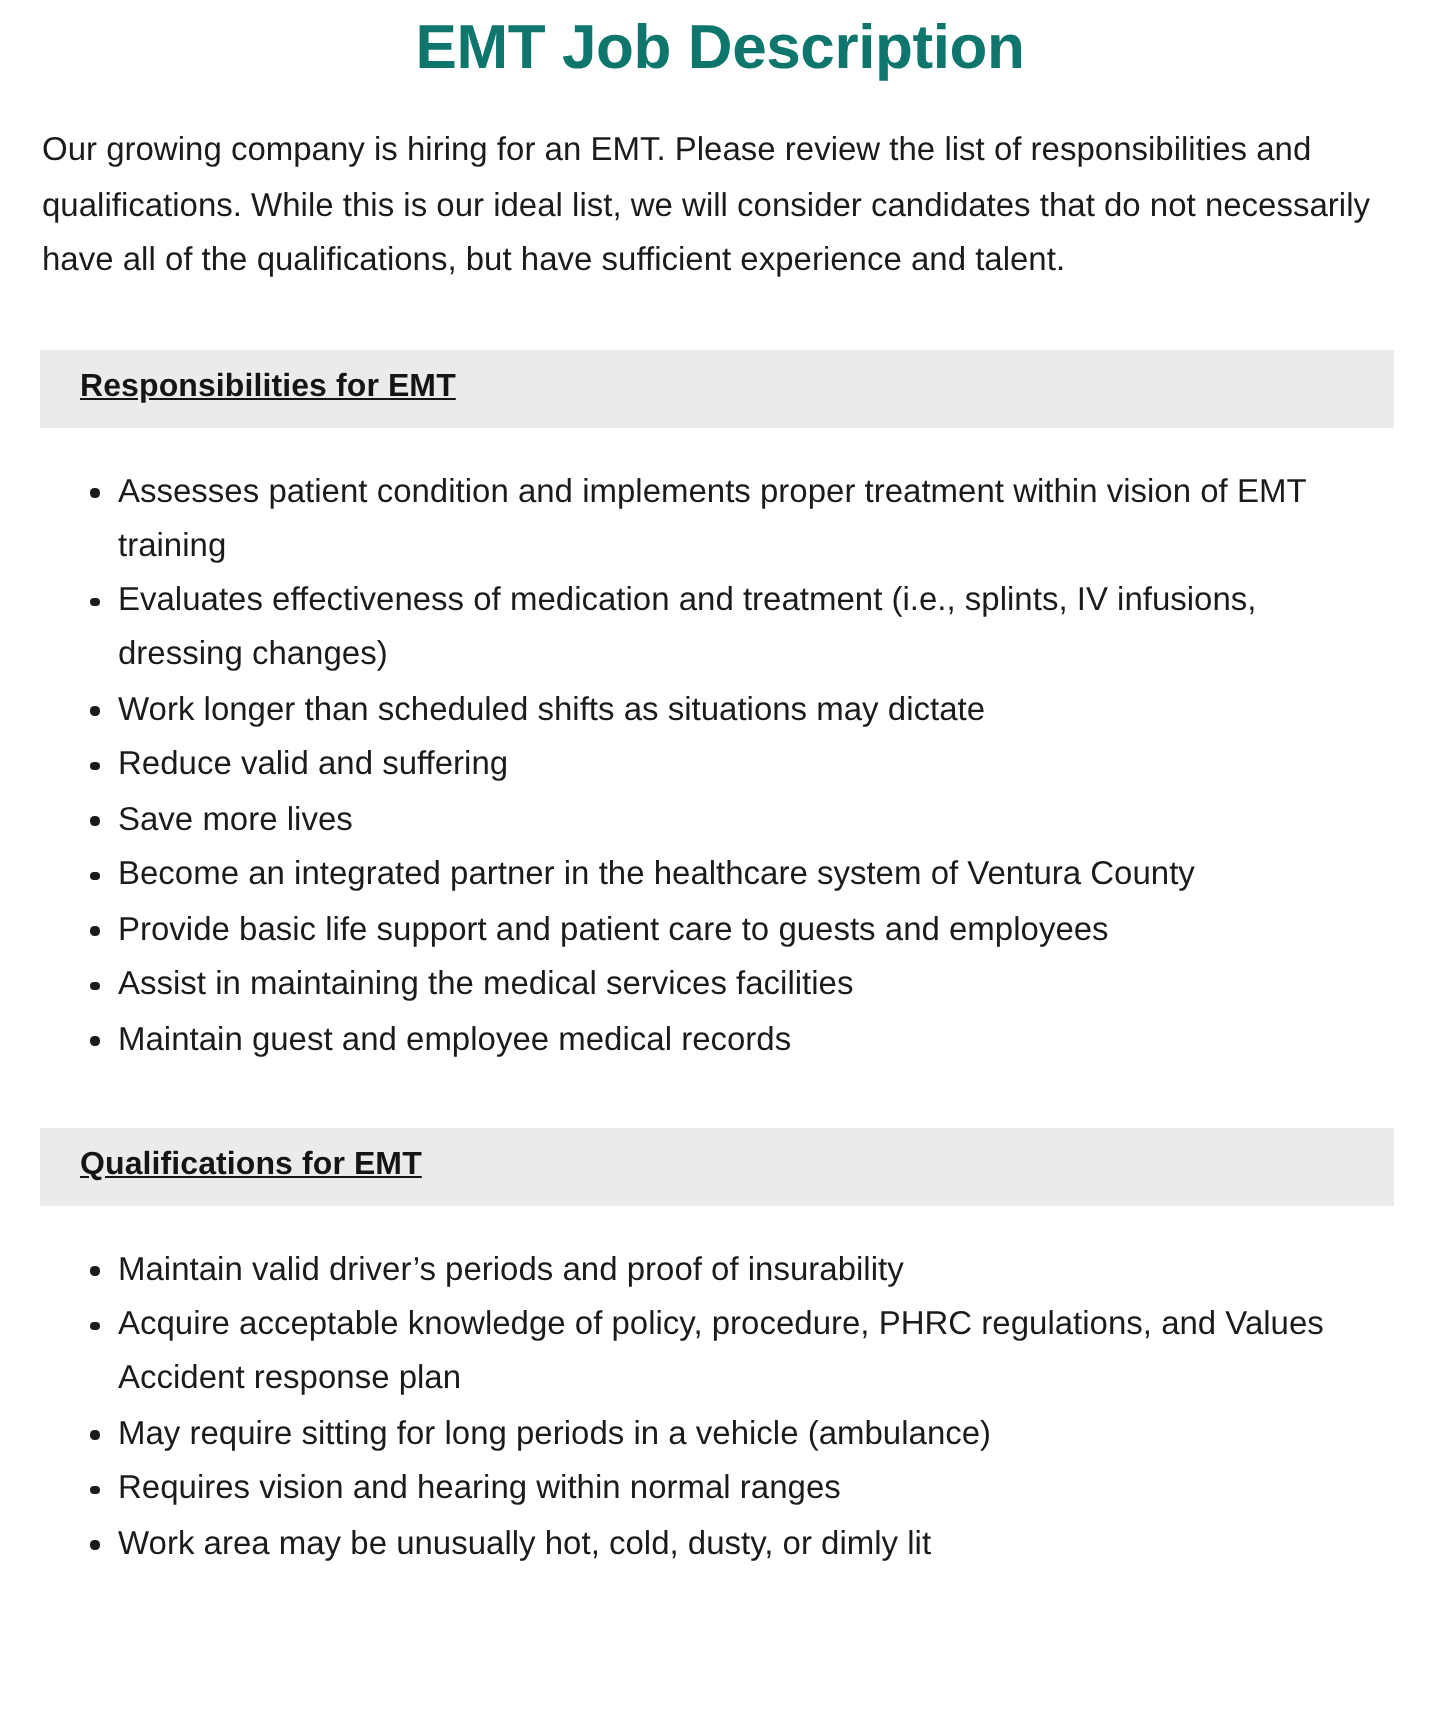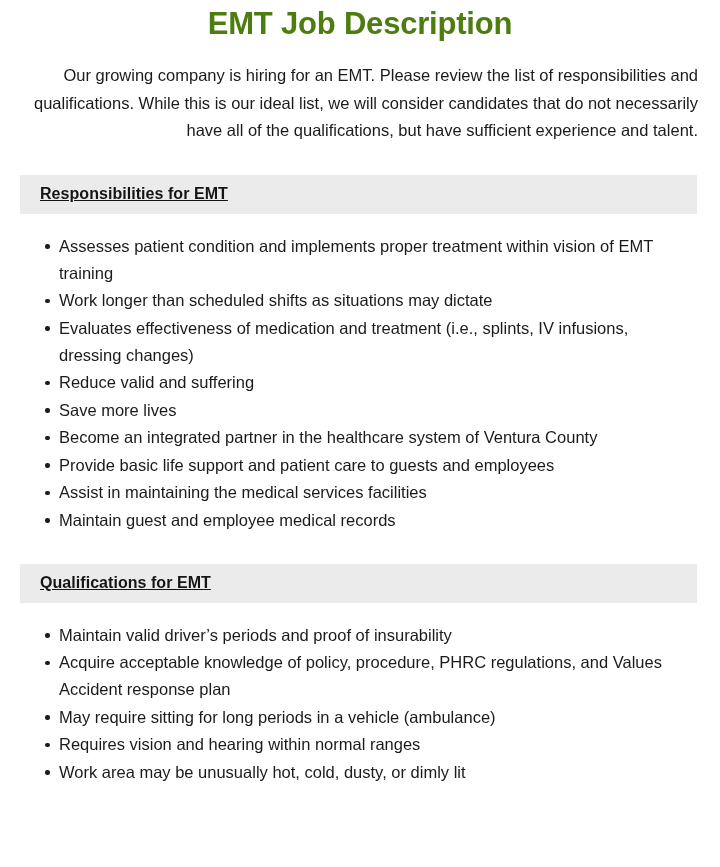--- a/index.html
+++ b/index.html
@@ -25,31 +25,31 @@
   
   .doc-title {
     margin: 0;
     padding: 0 20px;
     padding-top: 4px;
     text-align: center;
     font-size: 31px;
     font-weight: 700;
     letter-spacing: -0.2px;
     line-height: 40px;
-    color: #4d7c0f;
+    color: #0f766e;
   }
 
   
   .intro {
     margin: 0;
     padding: 18px 22px 0 21px;
     font-size: 16.5px;
     line-height: 27.5px;
     color: #1b1b1b;
-    text-align: right;
+    text-align: left;
   }
 
   
   .section {
     margin-top: 30px;
   }
   .section.qualifications {
     margin-top: 30px;
   }
 
@@ -103,22 +103,22 @@
   <h1 class="doc-title">EMT Job Description</h1>
 
   <p class="intro">Our growing company is hiring for an EMT. Please review the list of responsibilities and qualifications. While this is our ideal list, we will consider candidates that do not necessarily have all of the qualifications, but have sufficient experience and talent.</p>
 
   <section class="section responsibilities">
     <div class="section-header">
       <span class="section-header-label">Responsibilities for EMT</span>
     </div>
     <ul class="bullet-list">
       <li class="bullet-item">Assesses patient condition and implements proper treatment within vision of EMT training</li>
+      <li class="bullet-item">Evaluates effectiveness of medication and treatment (i.e., splints, IV infusions, dressing changes)</li>
       <li class="bullet-item">Work longer than scheduled shifts as situations may dictate</li>
-      <li class="bullet-item">Evaluates effectiveness of medication and treatment (i.e., splints, IV infusions, dressing changes)</li>
       <li class="bullet-item">Reduce valid and suffering</li>
       <li class="bullet-item">Save more lives</li>
       <li class="bullet-item">Become an integrated partner in the healthcare system of Ventura County</li>
       <li class="bullet-item">Provide basic life support and patient care to guests and employees</li>
       <li class="bullet-item">Assist in maintaining the medical services facilities</li>
       <li class="bullet-item">Maintain guest and employee medical records</li>
     </ul>
   </section>
 
   <section class="section qualifications">

